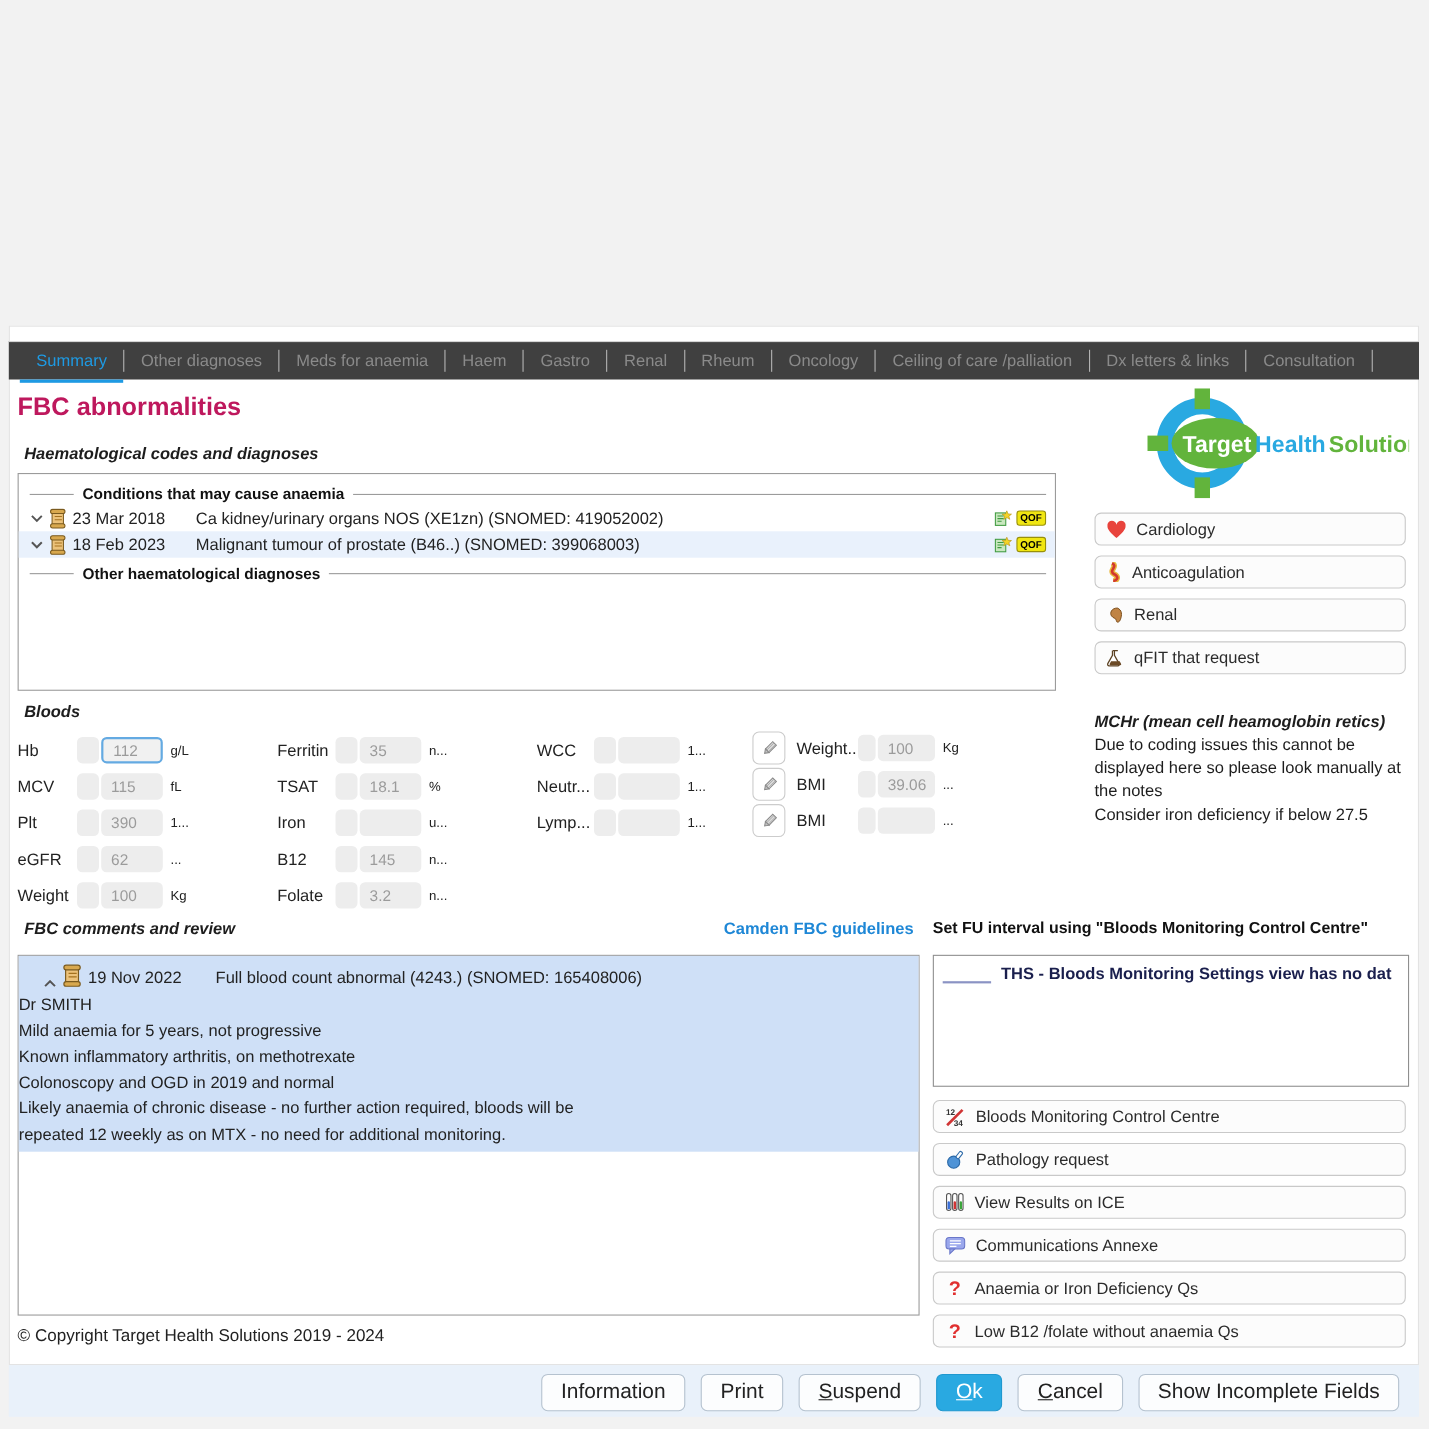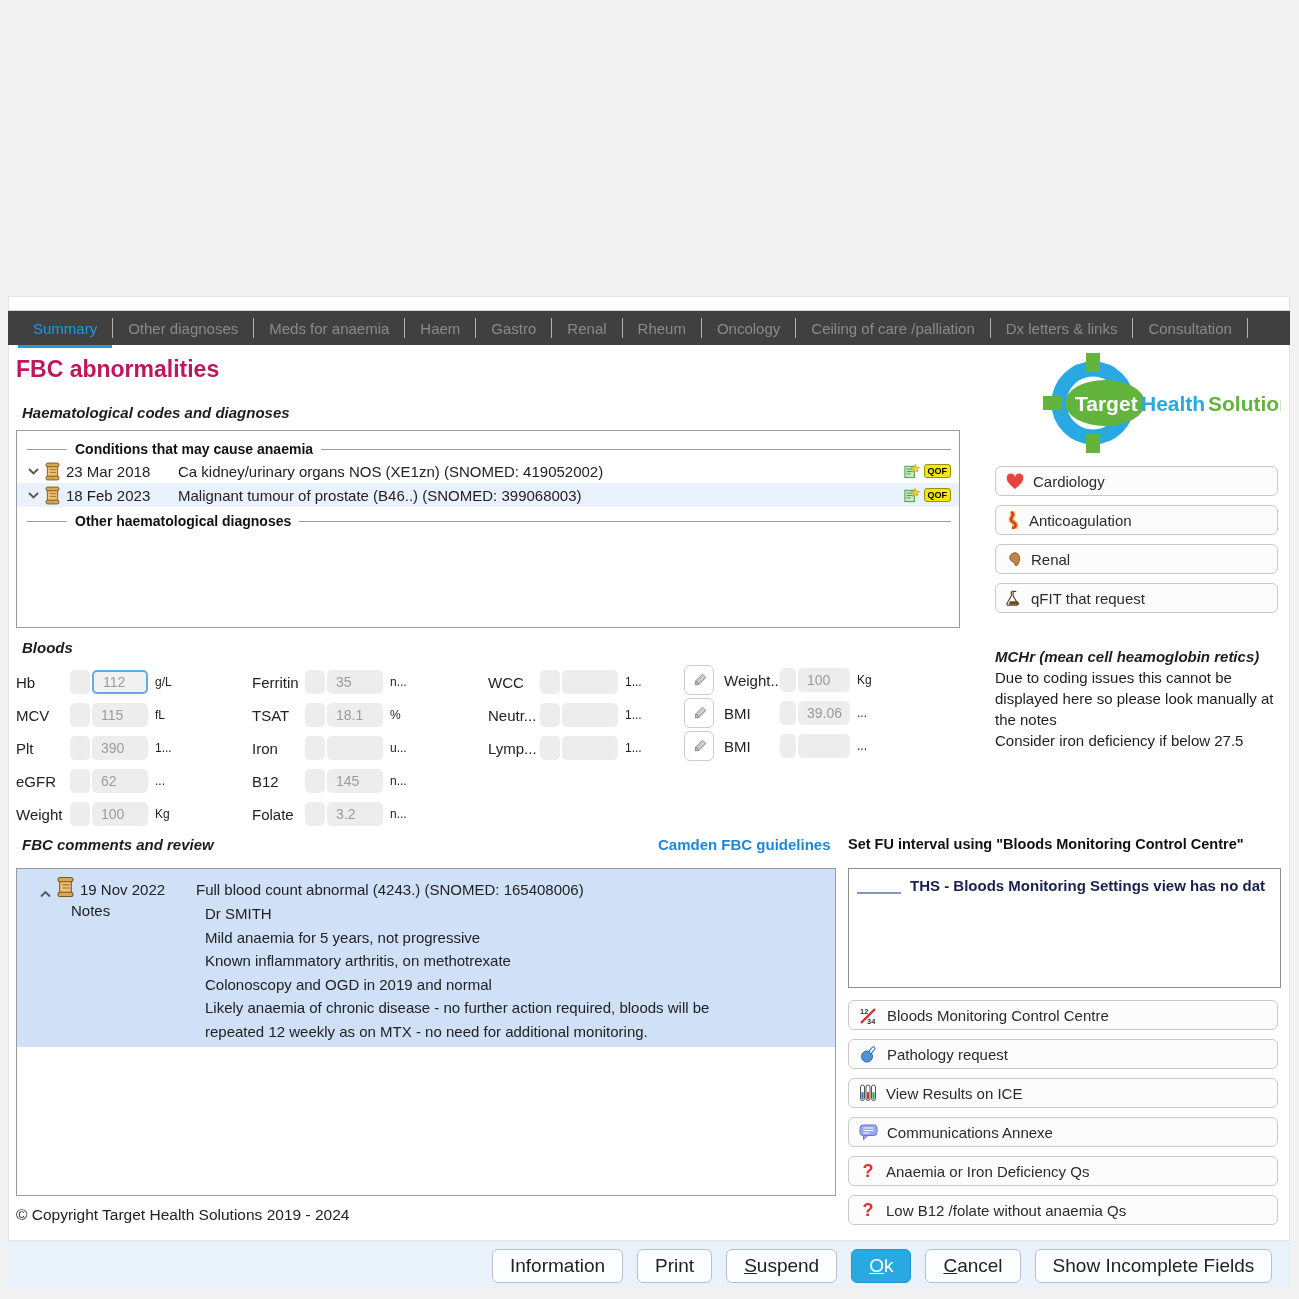--- a/index.html
+++ b/index.html
@@ -381,21 +381,20 @@
             <rect x="2.5" y="3" width="11" height="14" fill="#ecc27a" stroke="#7a5a1e"></rect>
             <rect x="1" y="1" width="14" height="4" rx="2" fill="#d8a84e" stroke="#7a5a1e"></rect>
             <rect x="1" y="15" width="14" height="4" rx="2" fill="#d8a84e" stroke="#7a5a1e"></rect>
             <path stroke="#a3711f" stroke-width="1" d="M5 8h7M5 11h7" fill="none"></path>
           </svg>
         </span>
       <span class="cDate">19 Nov 2022</span>
       <span class="cCode">Full blood count abnormal (4243.) (SNOMED: 165408006)</span>
     </div>
     <div class="notesRow">
-      <span class="nLabel">Notes</span>
       <span class="nText">
         <div>Dr SMITH</div>
         <div>Mild anaemia for 5 years, not progressive</div>
         <div>Known inflammatory arthritis, on methotrexate</div>
         <div>Colonoscopy and OGD in 2019 and normal</div>
         <div>Likely anaemia of chronic disease - no further action required, bloods will be repeated 12 weekly as on MTX - no need for additional monitoring.</div>
       </span>
     </div>
   </div>
 

